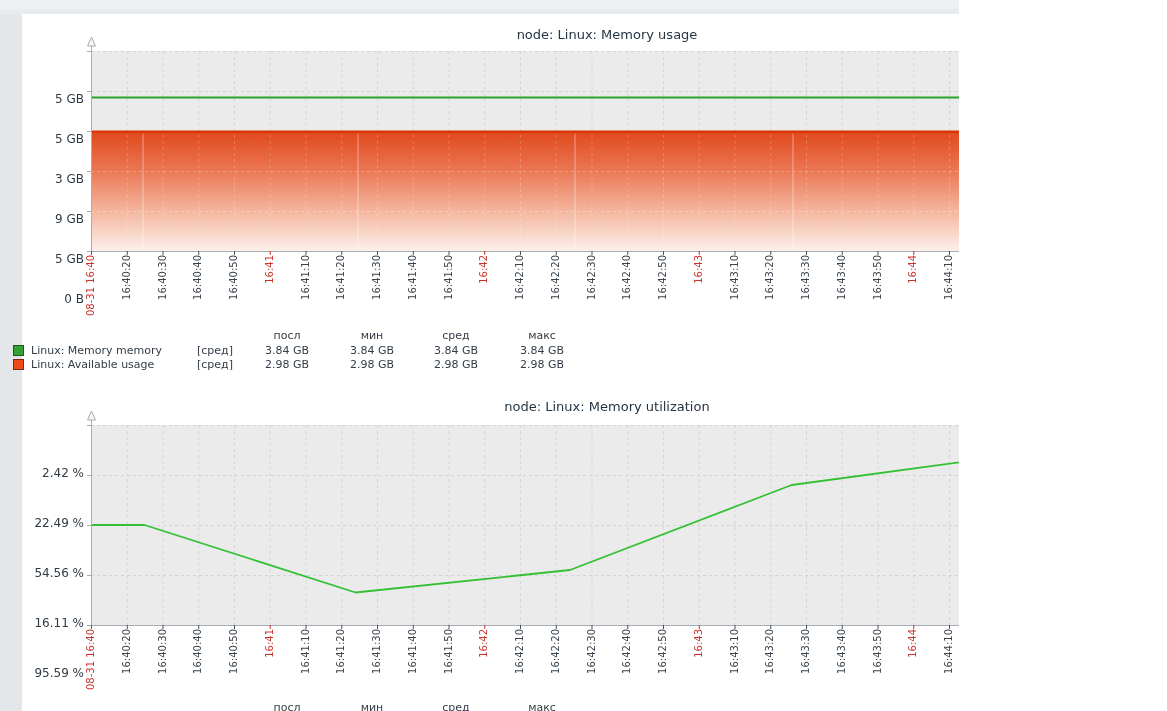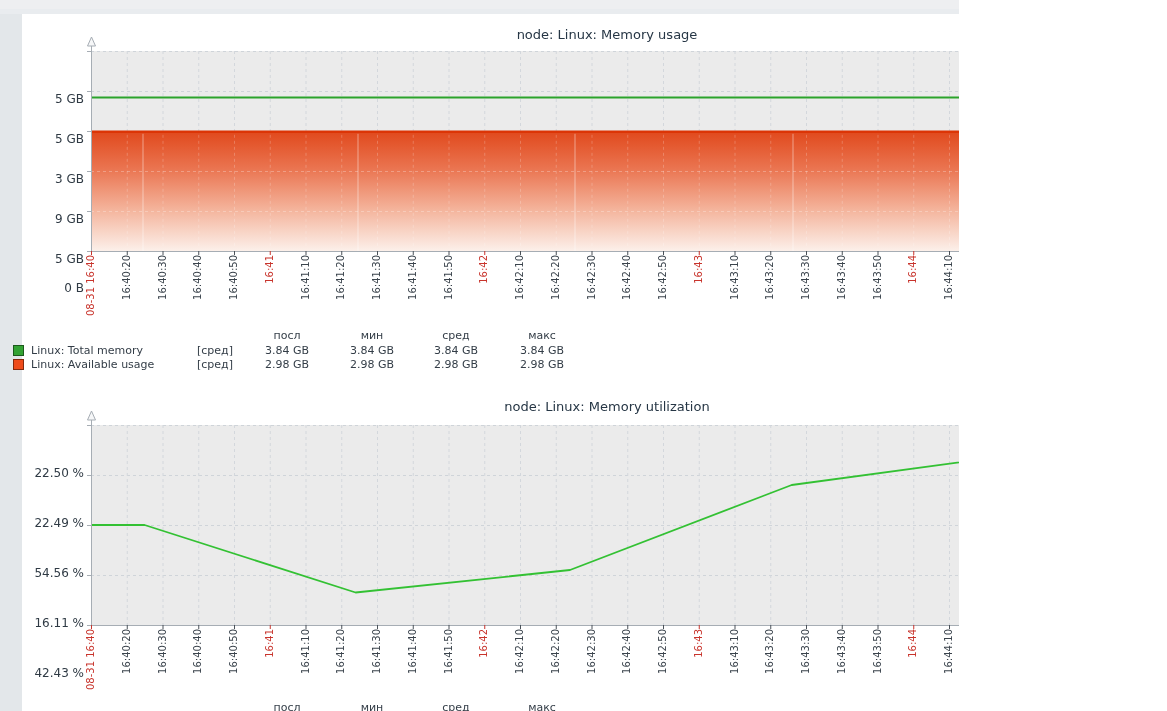--- a/index.html
+++ b/index.html
@@ -158,21 +158,21 @@
       <line x1="1092.5" y1="251" x2="1092.5" y2="255" stroke="#4a5158"></line>
       <line x1="1128.25" y1="251" x2="1128.25" y2="255" stroke="#C8342C"></line>
       <line x1="1164" y1="251" x2="1164" y2="255" stroke="#4a5158"></line>
     </svg>
   <div class="layer" id="labels1">
       <div class="ylab" style="left: 6px; top: 45px; width: 78px;">5 GB</div>
       <div class="ylab" style="left: 6px; top: 85px; width: 78px;">5 GB</div>
       <div class="ylab" style="left: 6px; top: 125px; width: 78px;">3 GB</div>
       <div class="ylab" style="left: 6px; top: 165px; width: 78px;">9 GB</div>
       <div class="ylab" style="left: 6px; top: 205px; width: 78px;">5 GB</div>
-      <div class="ylab" style="left: 6px; top: 234px; width: 78px;">0 B</div>
+      <div class="ylab" style="left: 6px; top: 245px; width: 78px;">0 B</div>
       <div class="xlab red" style="left: 85px; top: 255px;">08-31 16:40</div>
       <div class="xlab" style="left: 120.75px; top: 255px;">16:40:20</div>
       <div class="xlab" style="left: 156.5px; top: 255px;">16:40:30</div>
       <div class="xlab" style="left: 192.25px; top: 255px;">16:40:40</div>
       <div class="xlab" style="left: 228px; top: 255px;">16:40:50</div>
       <div class="xlab red" style="left: 263.75px; top: 255px;">16:41</div>
       <div class="xlab" style="left: 299.5px; top: 255px;">16:41:10</div>
       <div class="xlab" style="left: 335.25px; top: 255px;">16:41:20</div>
       <div class="xlab" style="left: 371px; top: 255px;">16:41:30</div>
       <div class="xlab" style="left: 406.75px; top: 255px;">16:41:40</div>
@@ -194,21 +194,21 @@
       <div class="xlab" style="left: 978.75px; top: 255px;">16:44:20</div>
       <div class="xlab" style="left: 1014.5px; top: 255px;">16:44:30</div>
       <div class="xlab" style="left: 1050.25px; top: 255px;">16:44:40</div>
       <div class="xlab" style="left: 1086px; top: 255px;">16:44:50</div>
       <div class="xlab red" style="left: 1121.75px; top: 255px;">16:45</div>
       <div class="lgt" style="left: 242px; top: 329px; width: 90px; text-align: center;">посл</div>
       <div class="lgt" style="left: 327px; top: 329px; width: 90px; text-align: center;">мин</div>
       <div class="lgt" style="left: 411px; top: 329px; width: 90px; text-align: center;">сред</div>
       <div class="lgt" style="left: 497px; top: 329px; width: 90px; text-align: center;">макс</div>
       <div class="sw" style="left: 13px; top: 345px; background: rgb(51, 162, 51);"></div>
-      <div class="lgt" style="left: 31px; top: 344px; width: 170px;">Linux: Total memory</div>
+      <div class="lgt" style="left: 31px; top: 344px; width: 170px;">Linux: Memory memory</div>
       <div class="lgt" style="left: 197px; top: 344px; width: 60px;">[сред]</div>
       <div class="lgt" style="left: 242px; top: 344px; width: 90px; text-align: center;">3.84 GB</div>
       <div class="lgt" style="left: 327px; top: 344px; width: 90px; text-align: center;">3.84 GB</div>
       <div class="lgt" style="left: 411px; top: 344px; width: 90px; text-align: center;">3.84 GB</div>
       <div class="lgt" style="left: 497px; top: 344px; width: 90px; text-align: center;">3.84 GB</div>
       <div class="sw" style="left: 13px; top: 359px; background: rgb(238, 75, 26);"></div>
       <div class="lgt" style="left: 31px; top: 358px; width: 170px;">Linux: Available usage</div>
       <div class="lgt" style="left: 197px; top: 358px; width: 60px;">[сред]</div>
       <div class="lgt" style="left: 242px; top: 358px; width: 90px; text-align: center;">2.98 GB</div>
       <div class="lgt" style="left: 327px; top: 358px; width: 90px; text-align: center;">2.98 GB</div>
@@ -288,25 +288,25 @@
       <line x1="913.75" y1="625" x2="913.75" y2="629" stroke="#C8342C"></line>
       <line x1="949.5" y1="625" x2="949.5" y2="629" stroke="#4a5158"></line>
       <line x1="985.25" y1="625" x2="985.25" y2="629" stroke="#4a5158"></line>
       <line x1="1021" y1="625" x2="1021" y2="629" stroke="#4a5158"></line>
       <line x1="1056.75" y1="625" x2="1056.75" y2="629" stroke="#4a5158"></line>
       <line x1="1092.5" y1="625" x2="1092.5" y2="629" stroke="#4a5158"></line>
       <line x1="1128.25" y1="625" x2="1128.25" y2="629" stroke="#C8342C"></line>
       <line x1="1164" y1="625" x2="1164" y2="629" stroke="#4a5158"></line>
     </svg>
   <div class="layer" id="labels2">
-      <div class="ylab" style="left: 6px; top: 419px; width: 78px;">22.50 %</div>
+      <div class="ylab" style="left: 6px; top: 419px; width: 78px;">2.42 %</div>
       <div class="ylab" style="left: 6px; top: 469px; width: 78px; text-align: right;">22.49 %</div>
       <div class="ylab" style="left: 6px; top: 519px; width: 78px;">54.56 %</div>
       <div class="ylab" style="left: 6px; top: 569px; width: 78px;">16.11 %</div>
-      <div class="ylab" style="left: 6px; top: 619px; width: 78px;">42.43 %</div>
+      <div class="ylab" style="left: 6px; top: 619px; width: 78px;">95.59 %</div>
       <div class="xlab red" style="left: 85px; top: 629px;">08-31 16:40</div>
       <div class="xlab" style="left: 120.75px; top: 629px;">16:40:20</div>
       <div class="xlab" style="left: 156.5px; top: 629px;">16:40:30</div>
       <div class="xlab" style="left: 192.25px; top: 629px;">16:40:40</div>
       <div class="xlab" style="left: 228px; top: 629px;">16:40:50</div>
       <div class="xlab red" style="left: 263.75px; top: 629px;">16:41</div>
       <div class="xlab" style="left: 299.5px; top: 629px;">16:41:10</div>
       <div class="xlab" style="left: 335.25px; top: 629px;">16:41:20</div>
       <div class="xlab" style="left: 371px; top: 629px;">16:41:30</div>
       <div class="xlab" style="left: 406.75px; top: 629px;">16:41:40</div>

